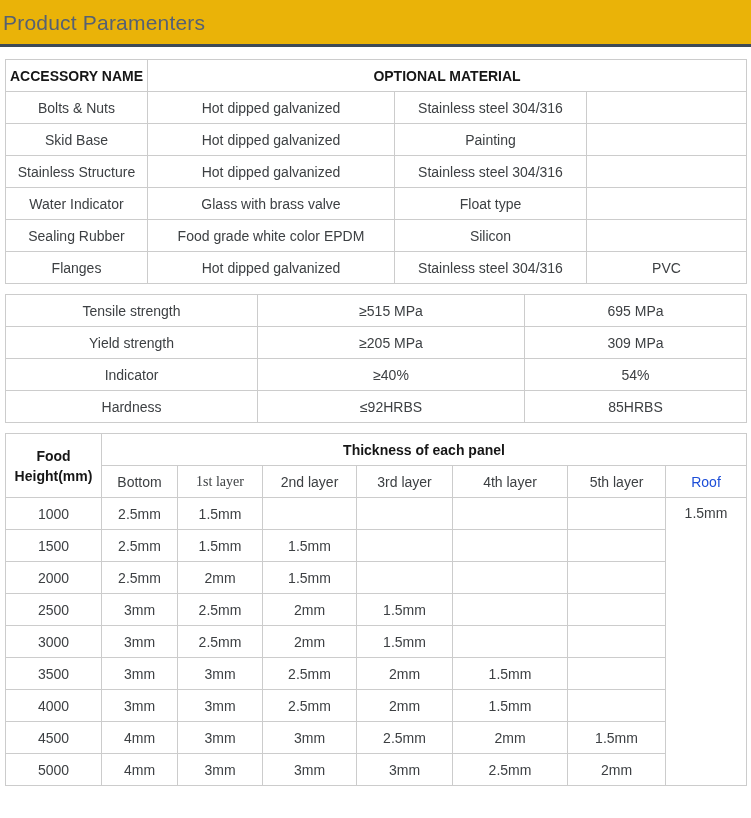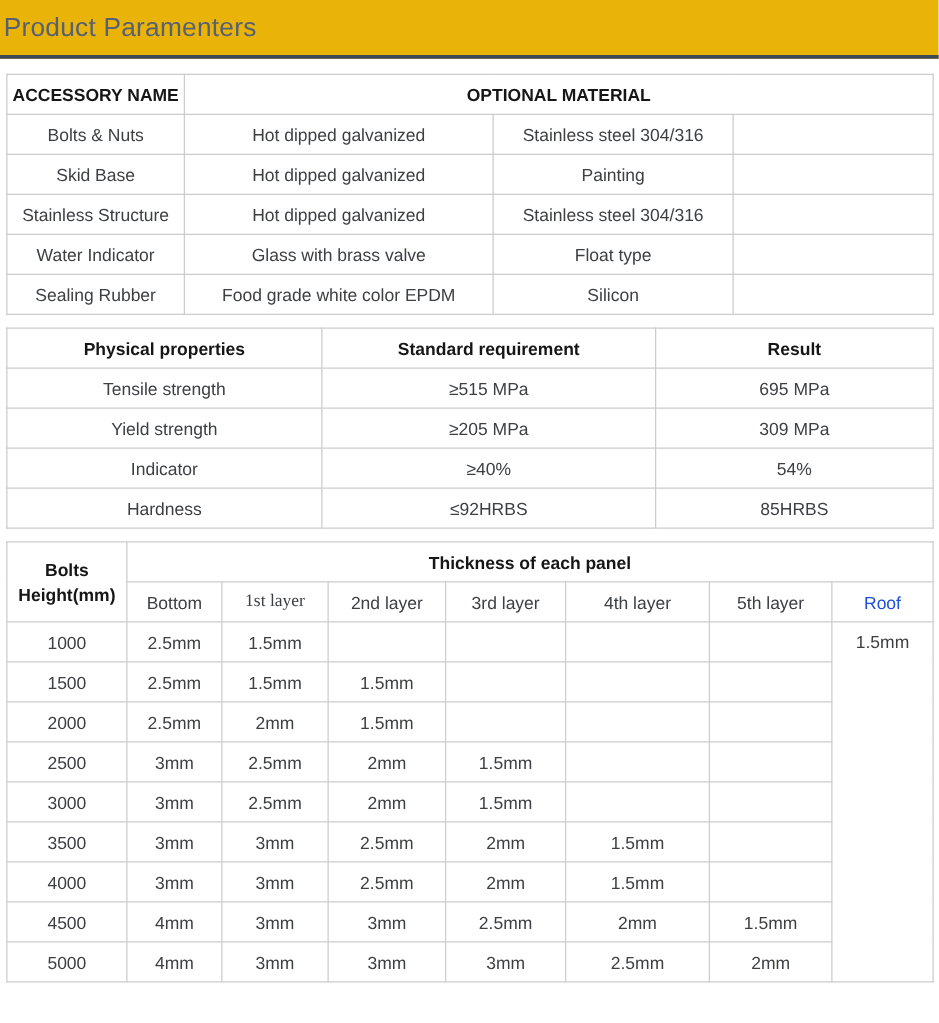--- a/index.html
+++ b/index.html
@@ -99,35 +99,36 @@
     <td>Glass with brass valve</td>
     <td>Float type</td>
     <td></td>
   </tr>
   <tr>
     <td>Sealing Rubber</td>
     <td>Food grade white color EPDM</td>
     <td>Silicon</td>
     <td></td>
   </tr>
+  <tr>
+    <td>Flanges</td>
+    <td>Hot dipped galvanized</td>
+    <td>Stainless steel 304/316</td>
+    <td>PVC</td>
+  </tr>
 </tbody>
   </table>
 
 <table class="tbl-physical">
   <colgroup>
     <col style="width:252px">
       <col style="width:267px">
       <col style="width:222px">
   </colgroup>
   <tbody>
-      <tr>
-    <th>Physical properties</th>
-    <th>Standard requirement</th>
-    <th>Result</th>
-  </tr>
   <tr>
     <td>Tensile strength</td>
     <td>≥515 MPa</td>
     <td>695 MPa</td>
   </tr>
   <tr>
     <td>Yield strength</td>
     <td>≥205 MPa</td>
     <td>309 MPa</td>
   </tr>
@@ -151,21 +152,21 @@
       <col style="width:85px">
       <col style="width:94px">
     <col style="width:96px">
       <col style="width:115px">
       <col style="width:98px">
       <col style="width:81px">
   </colgroup>
   <tbody>
       <tr>
     <th rowspan="2" class="corner-th">
-      <span>Bolts</span><br>
+      <span>Food</span><br>
       <span>Height(mm)</span>
     </th>
     <th colspan="7">Thickness of each panel</th>
   </tr>
   <tr>
     <th style="font-weight:400;color:#3d4043;">Bottom</th>
     <th style="font-weight:400;color:#3d4043;font-family:Liberation Serif, serif;">1st layer</th>
     <th style="font-weight:400;color:#3d4043;">2nd layer</th>
     <th style="font-weight:400;color:#3d4043;">3rd layer</th>
     <th style="font-weight:400;color:#3d4043;">4th layer</th>

